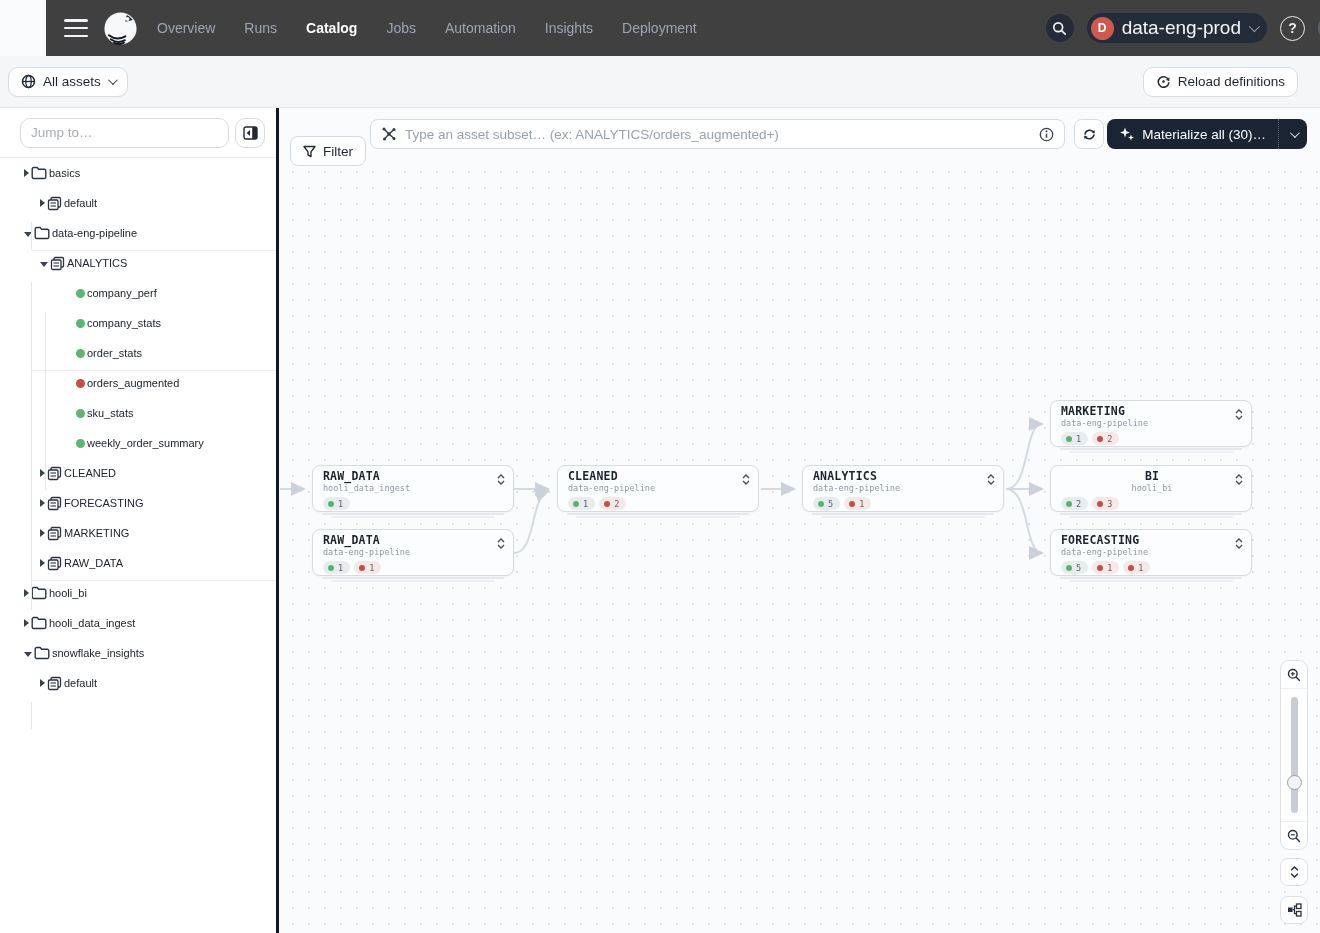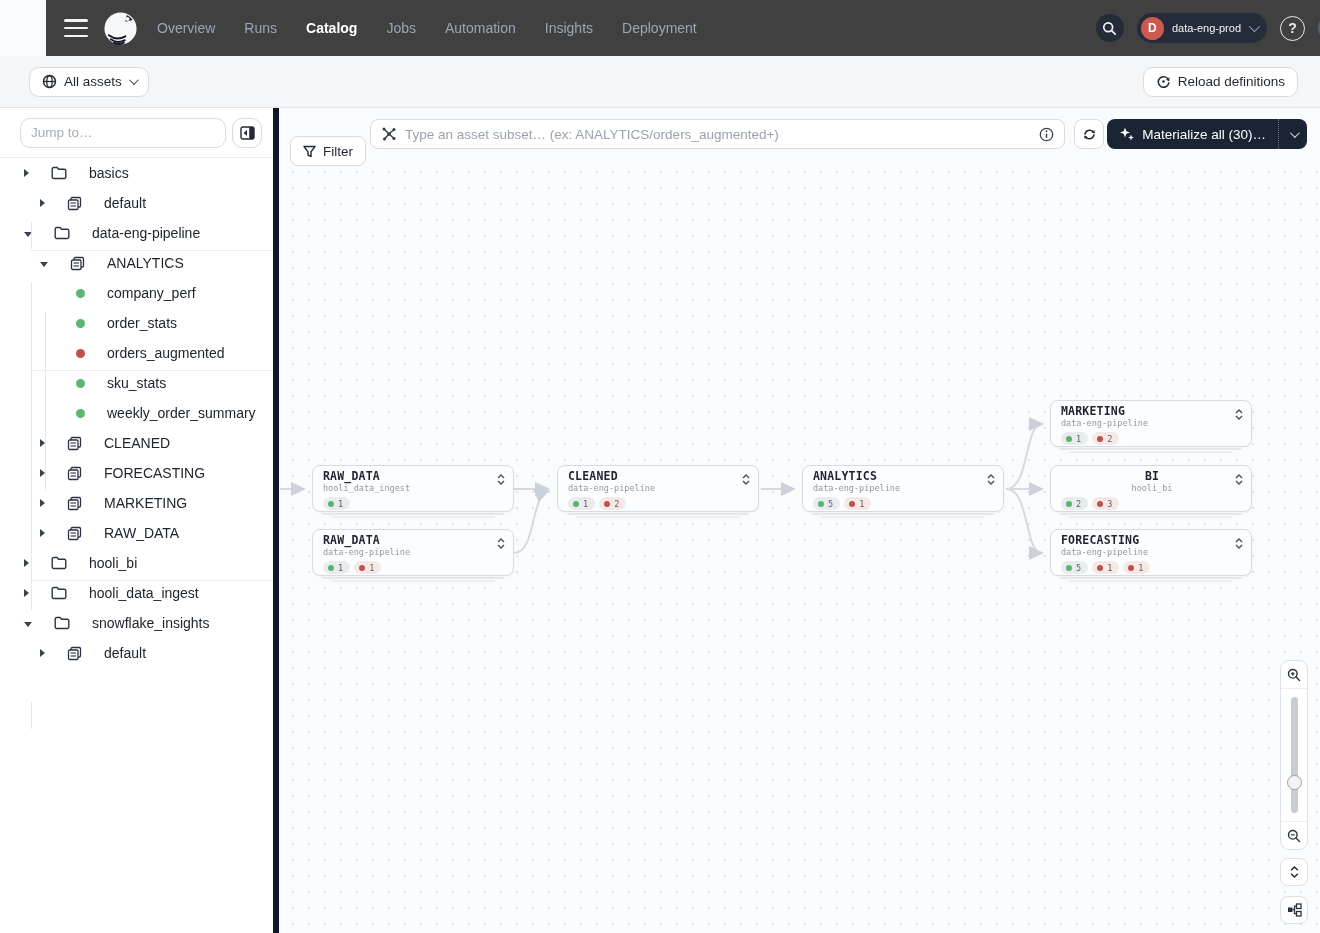--- a/index.html
+++ b/index.html
@@ -10,40 +10,40 @@
   .hamburger { width:24px; height:18px; margin-left:18px; display:flex; flex-direction:column; justify-content:space-between; cursor:pointer; }
   .hamburger span { display:block; height:2.5px; background:#F2F4F7; border-radius:2px; }
   .logo { width:37px; height:37px; margin-left:14px; }
   .nav-links { display:flex; align-items:center; gap:29px; margin-left:18px; }
   .nav-link { font-size:14px; color:#9BA5B4; cursor:pointer; }
   .nav-link.active { color:#FFFFFF; font-weight:700; }
   .nav-right { margin-left:auto; display:flex; align-items:center; gap:13px; margin-right:22px; }
   .nav-search { width:28px; height:28px; border-radius:50%; background:#242C39; display:flex; align-items:center; justify-content:center; cursor:pointer; }
   .ws-pill { height:30px; border-radius:16px; background:#242C39; display:flex; align-items:center; gap:8px; padding:0 10px 0 4px; cursor:pointer; }
   .ws-avatar { width:23px; height:23px; border-radius:50%; background:#CD5950; color:#fff; font-size:12px; font-weight:700; display:flex; align-items:center; justify-content:center; }
-  .ws-name { color:#F4F6F9; font-size:11px; }
+  .ws-name { color:#F4F6F9; font-size:19px; }
   .help-btn { width:25px; height:25px; border-radius:50%; border:1.8px solid #E8EBEF; color:#E8EBEF; font-size:14px; font-weight:700; display:flex; align-items:center; justify-content:center; cursor:pointer; }
   .user-avatar { width:26px; height:26px; border-radius:50%; background:#59626F; color:#fff; font-size:13px; display:flex; align-items:center; justify-content:center; cursor:pointer; }
   .chev { width:8px; height:8px; border-right:1.6px solid #97A0AE; border-bottom:1.6px solid #97A0AE; transform:rotate(45deg) translateY(-2px); }
 
   
   .scope-bar { position:absolute; left:0; top:56px; width:1320px; height:52px; background:#F4F6F7; border-bottom:1px solid #E1E5E9; display:flex; align-items:center; }
   .pill-btn { height:30px; background:#fff; border:1px solid #D7DCE1; border-radius:10px; display:flex; align-items:center; gap:7px; padding:0 12px; font-size:13.5px; color:#1F242D; cursor:pointer; }
-  .scope-btn { margin-left:29px; }
+  .scope-btn { margin-left:8px; }
   .reload-btn { position:absolute; right:22px; }
   .chev-d { width:7px; height:7px; border-right:1.5px solid #3A4250; border-bottom:1.5px solid #3A4250; transform:rotate(45deg) translateY(-2px); }
 
   
-  .sidebar { position:absolute; left:0; top:108px; width:279px; bottom:0; background:#FFFFFF; border-right:6px solid #0f172a; }
+  .sidebar { position:absolute; left:0; top:108px; width:279px; bottom:0; background:#FFFFFF; border-right:3px solid #0f172a; }
   .side-head { height:50px; display:flex; align-items:center; padding:0 11px 0 20px; gap:6px; border-bottom:1px solid #E7EAEE; }
   .jump-input { flex:1; height:30px; border:1px solid #D7DCE1; border-radius:10px; padding:0 10px; font-size:13.5px; color:#1F242D; outline:none; background:#fff; }
   .jump-input::placeholder { color:#A7AEB8; }
   .collapse-btn { width:30px; height:30px; border:1px solid #D7DCE1; border-radius:10px; background:#fff; display:flex; align-items:center; justify-content:center; cursor:pointer; }
   .tree { position:relative; }
-  .trow { display:flex; align-items:center; height:30px; gap:22px; font-size:14px; color:#21262E; cursor:pointer; }
+  .trow { display:flex; align-items:center; height:30px; gap:2px; font-size:11px; color:#21262E; cursor:pointer; }
   .trow.l0 { padding-left:24px; }
   .trow.l1 { padding-left:40px; }
   .trow.l2 { padding-left:76px; }
   .cr { width:0; height:0; border-top:4px solid transparent; border-bottom:4px solid transparent; border-left:5px solid #3A4250; flex:none; }
   .cd { width:0; height:0; border-left:4px solid transparent; border-right:4px solid transparent; border-top:5px solid #3A4250; flex:none; margin-top:2px; }
   .adot { width:9px; height:9px; border-radius:50%; flex:none; }
   .adot.success { background:#5CB573; }
   .adot.failed { background:#C0504A; }
   .guide { position:absolute; width:1px; background:#E4E7EB; }
   .tsep { position:absolute; right:0; height:1px; background:#ECEEF1; left:31px; }
@@ -217,20 +217,24 @@
           </svg>
         </span>
       <span>ANALYTICS</span>
     </div>
     <div class="trow l2">
       <span class="adot success"></span>
       <span>company_perf</span>
     </div>
     <div class="trow l2">
       <span class="adot success"></span>
+      <span>company_stats</span>
+    </div>
+    <div class="trow l2">
+      <span class="adot success"></span>
       <span>order_stats</span>
     </div>
     <div class="trow l2">
       <span class="adot failed"></span>
       <span>orders_augmented</span>
     </div>
     <div class="trow l2">
       <span class="adot success"></span>
       <span>sku_stats</span>
     </div>

